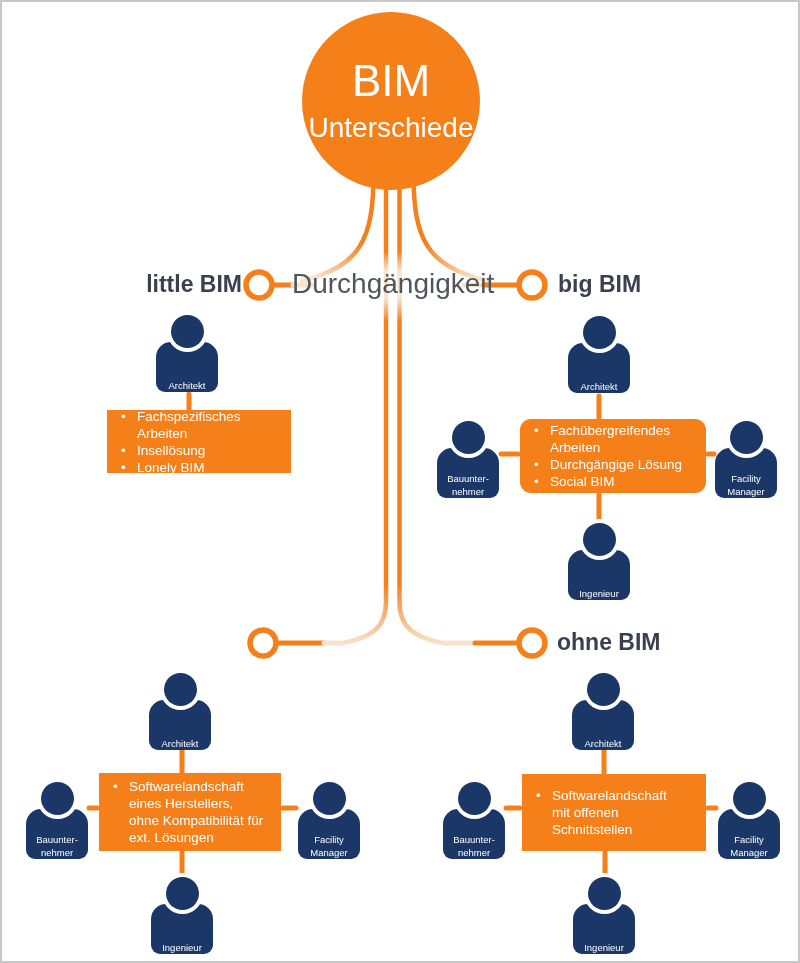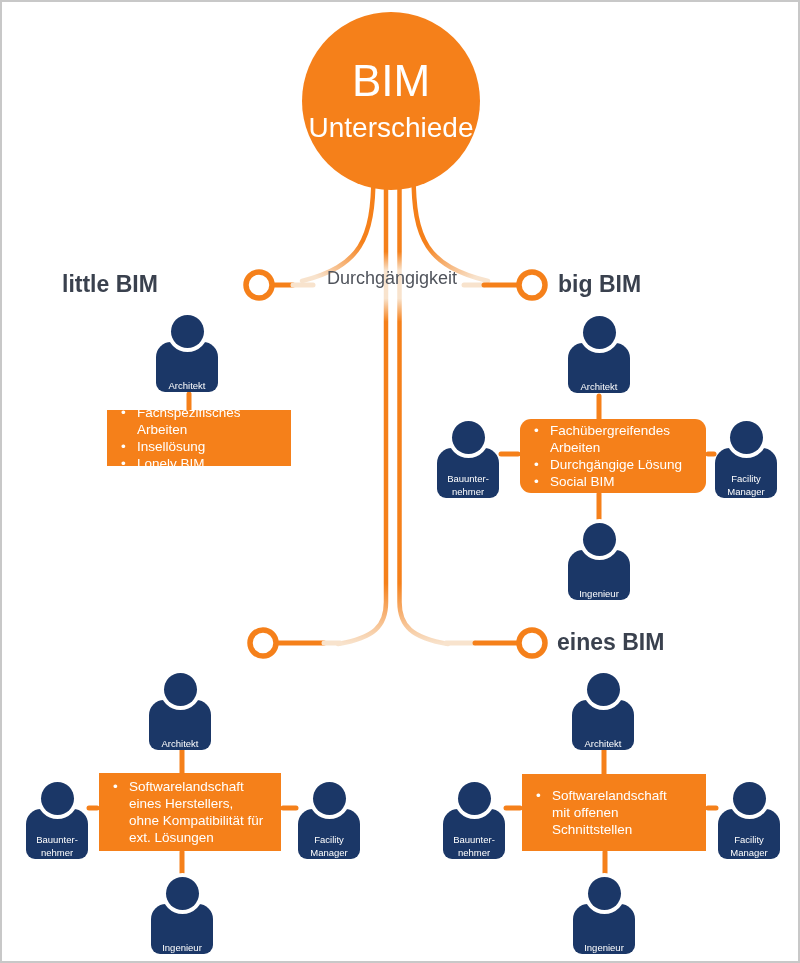--- a/index.html
+++ b/index.html
@@ -20,21 +20,21 @@
   
   .root-circle{
     position:absolute;left:300px;top:10px;width:178px;height:178px;border-radius:50%;
     background:var(--orange);color:#fff;display:flex;flex-direction:column;
     align-items:center;justify-content:center;z-index:2;text-align:center;
   }
   .root-title{font-size:44px;line-height:1.05;}
   .root-subtitle{font-size:28px;margin-top:7px;}
   
   .side-label{position:absolute;z-index:2;font-size:23px;font-weight:bold;color:var(--side-label);white-space:nowrap;}
-  .axis-label{position:absolute;z-index:2;font-size:18px;color:var(--axis-text);text-align:center;white-space:nowrap;}
+  .axis-label{position:absolute;z-index:2;font-size:28px;color:var(--axis-text);text-align:left;white-space:nowrap;}
   
   .person{position:absolute;width:62px;z-index:2;text-align:center;}
   .person .head{
     width:33px;height:33px;border-radius:50%;background:var(--navy);
     margin:0 auto;position:relative;z-index:2;box-shadow:0 0 0 4px #fff;
   }
   .person .torso{
     position:relative;margin-top:-6px;height:50px;background:var(--navy);
     border-radius:15px 15px 9px 9px;display:flex;align-items:flex-end;justify-content:center;
   }
@@ -115,33 +115,33 @@
       <circle cx="261" cy="641" r="13"></circle>
       <circle cx="530" cy="641" r="13"></circle>
     </g>
   </svg>
 
   <div class="root-circle">
     <div class="root-title">BIM</div>
     <div class="root-subtitle">Unterschiede</div>
   </div>
 
-  <div class="side-label" style="left:60px;top:269px;width:180px;">little BIM</div>
+  <div class="side-label" style="left:60px;top:269px;width:180px;text-align:right;">little BIM</div>
   <div class="axis-label" style="left:290px;top:266px;width:200px;">Durchgängigkeit</div>
   <div class="side-label" style="left:556px;top:269px;">big BIM</div>
 
-  <div class="side-label" style="left:555px;top:627px;">eines BIM</div>
+  <div class="side-label" style="left:555px;top:627px;">ohne BIM</div>
 
   <div class="person" style="left:154px;top:313px;">
     <div class="head"></div>
     <div class="torso">
       <span class="plabel">Architekt</span>
     </div>
   </div>
-  <div class="obox" style="left:105px;top:408px;width:184px;height:56px;">
+  <div class="obox" style="left:105px;top:408px;width:184px;height:63px;">
     <ul>
         <li>Fachspezifisches
 Arbeiten</li>
         <li>Insellösung</li>
         <li>Lonely BIM</li>
       </ul>
   </div>
 
   <div class="person" style="left:566px;top:314px;">
     <div class="head"></div>

